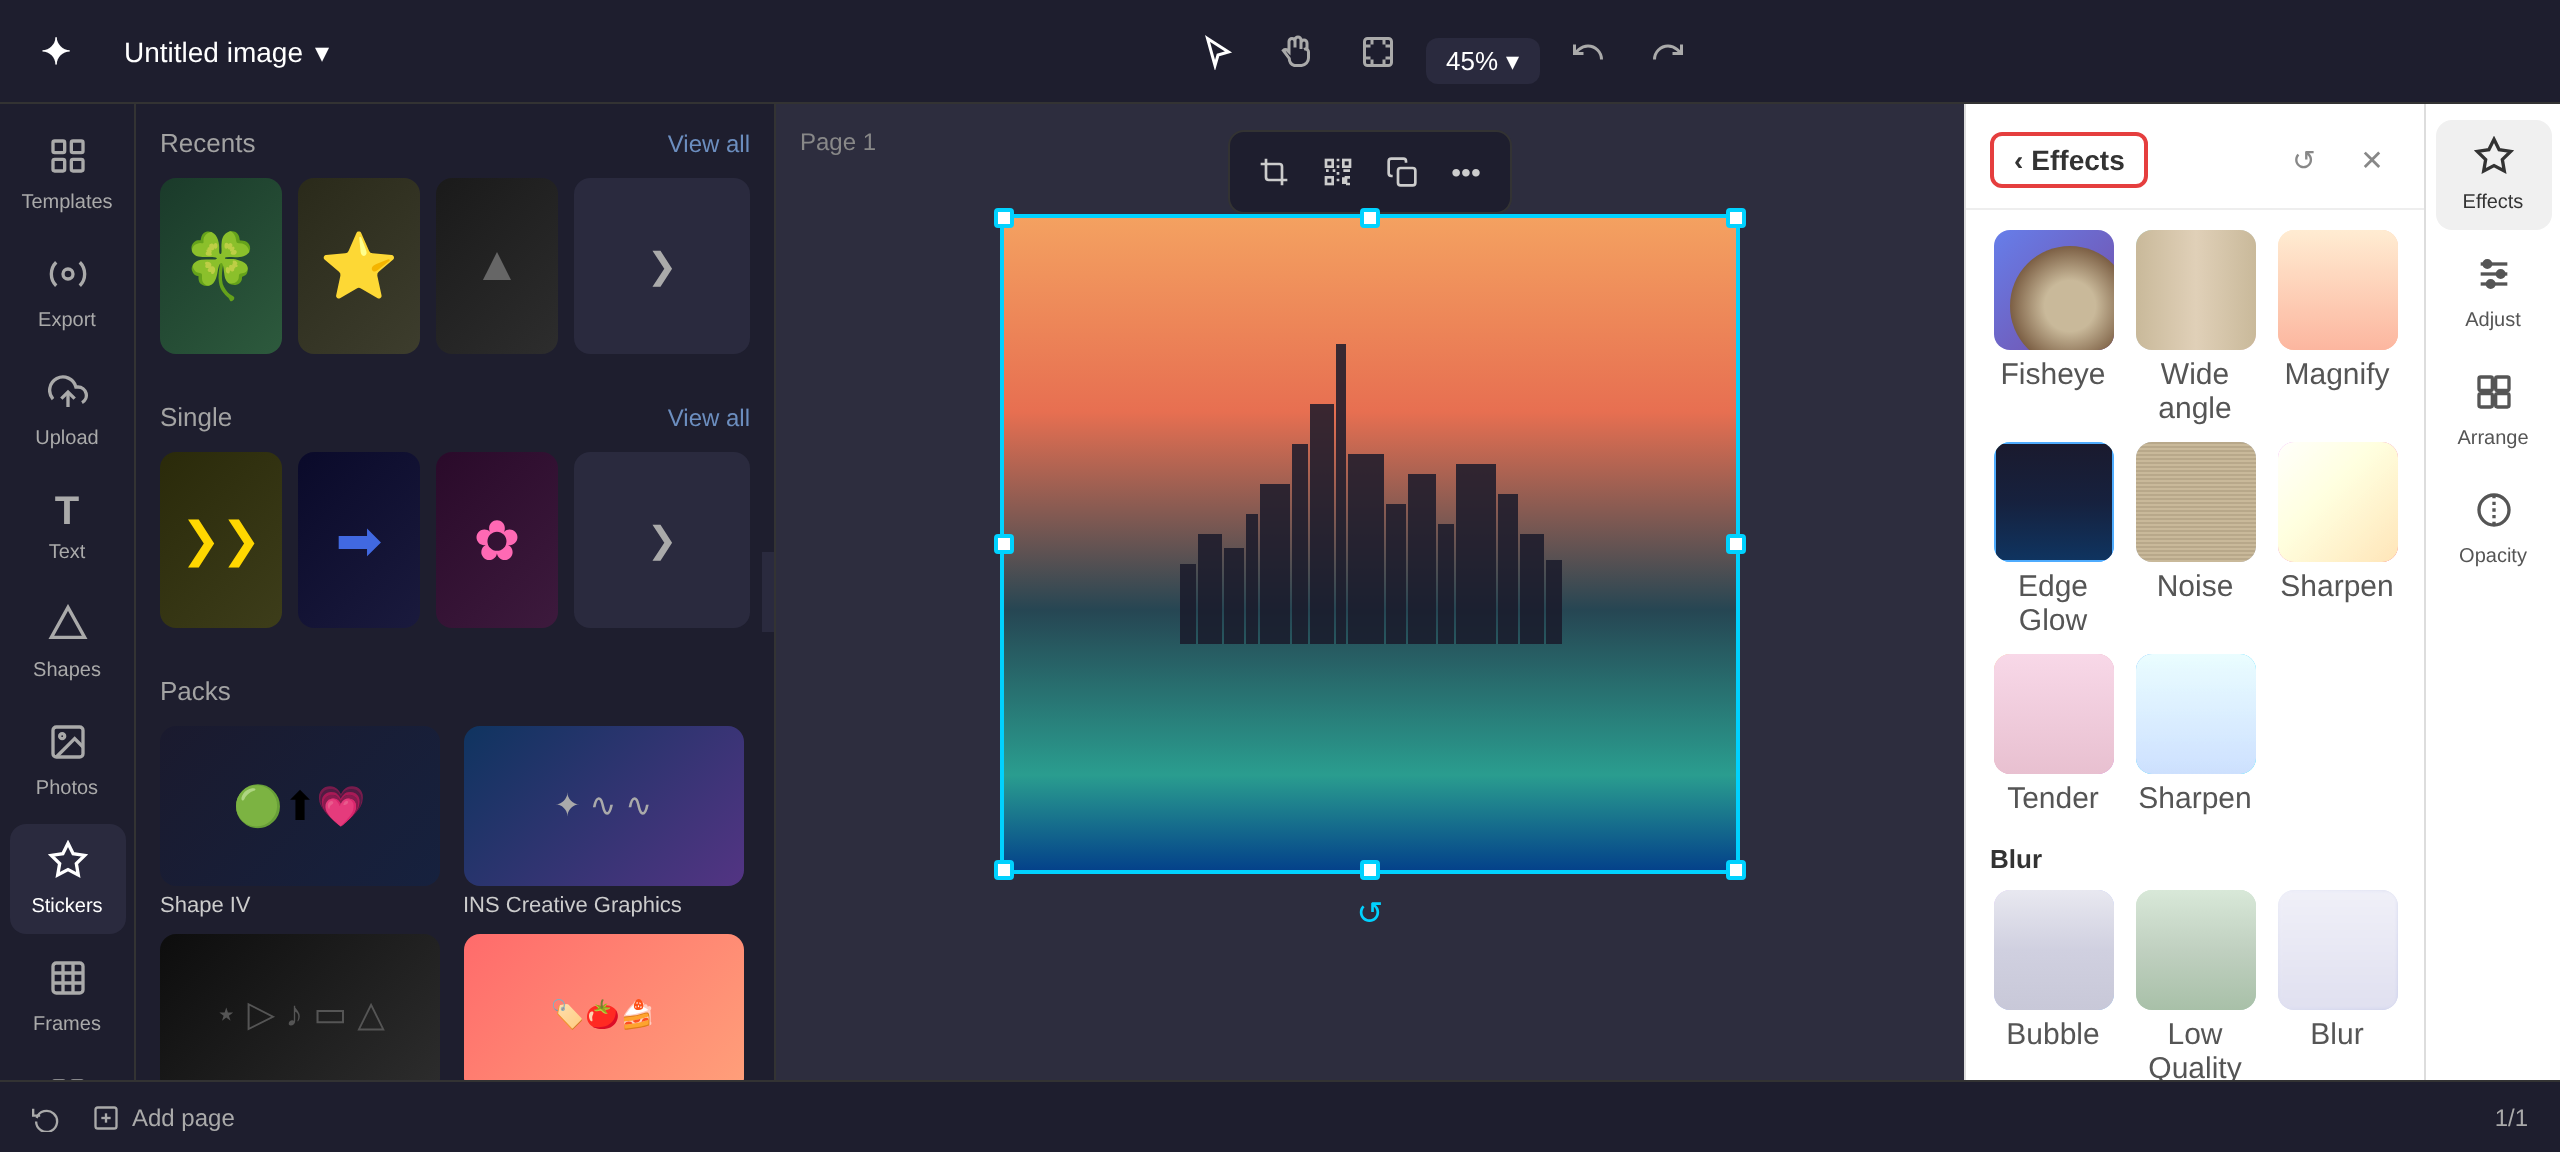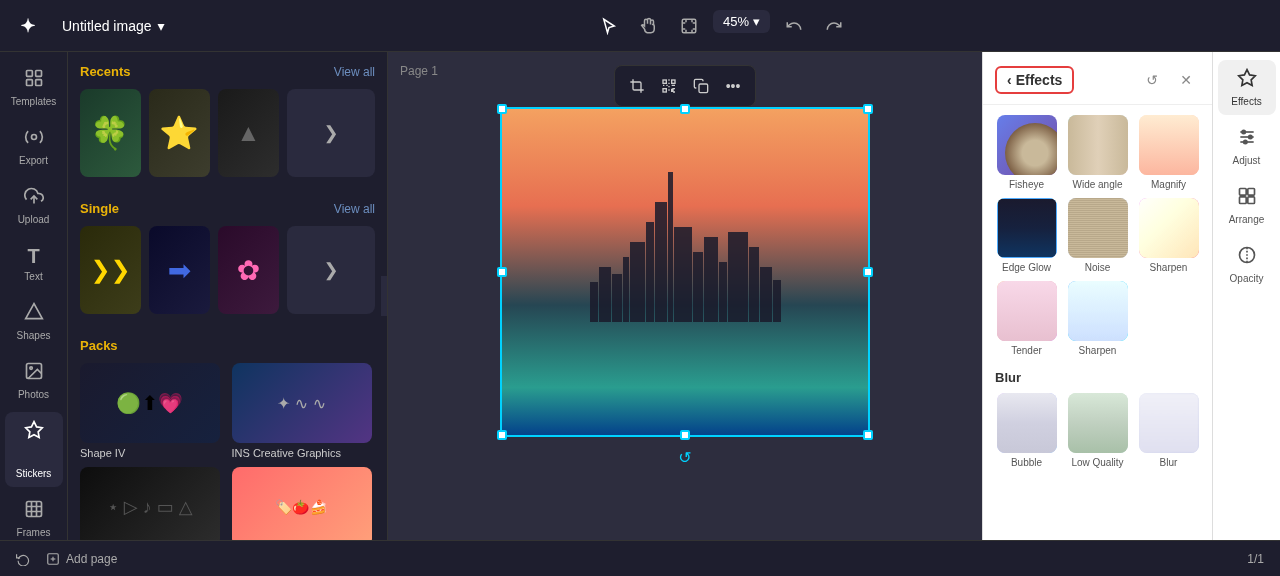--- a/index.html
+++ b/index.html
@@ -3,45 +3,45 @@
   <meta charset="utf-8">
   <style>
     * { box-sizing: border-box; margin: 0; padding: 0; }
     body { font-family: -apple-system, BlinkMacSystemFont, 'Segoe UI', sans-serif; background: #1a1a2e; width: 1280px; height: 576px; overflow: hidden; display: flex; flex-direction: column; }
 
     
     .topbar { height: 52px; background: #1e1e2e; display: flex; align-items: center; padding: 0 12px; gap: 10px; border-bottom: 1px solid #333; flex-shrink: 0; }
     .topbar-logo { width: 32px; height: 32px; display: flex; align-items: center; justify-content: center; color: #fff; font-size: 18px; font-weight: bold; }
     .topbar-title { display: flex; align-items: center; gap: 6px; color: #fff; font-size: 14px; margin-left: 8px; }
     .topbar-title span { font-size: 14px; }
-    .topbar-center { flex: 1; display: flex; align-items: flex-start; justify-content: center; gap: 8px; }
+    .topbar-center { flex: 1; display: flex; align-items: flex-end; justify-content: center; gap: 8px; }
     .topbar-tool { width: 32px; height: 32px; display: flex; align-items: center; justify-content: center; color: #aaa; cursor: pointer; border-radius: 4px; }
     .topbar-tool.active { color: #fff; }
     .zoom-control { display: flex; align-items: center; gap: 4px; background: #2a2a3e; border-radius: 6px; padding: 4px 10px; color: #fff; font-size: 13px; cursor: pointer; }
     .topbar-right { display: flex; align-items: center; gap: 8px; }
     .export-btn { background: #6c5ce7; color: #fff; border: none; border-radius: 6px; padding: 7px 18px; font-size: 14px; font-weight: 600; cursor: pointer; }
     .shield-icon { width: 32px; height: 32px; display: flex; align-items: center; justify-content: center; color: #aaa; }
 
     
     .main { display: flex; flex: 1; overflow: hidden; }
 
     
     .left-sidebar { width: 68px; background: #1e1e2e; display: flex; flex-direction: column; align-items: center; padding: 8px 0; gap: 4px; border-right: 1px solid #333; flex-shrink: 0; }
     .sidebar-item { display: flex; flex-direction: column; align-items: center; gap: 3px; padding: 8px 6px; border-radius: 8px; cursor: pointer; width: 58px; }
     .sidebar-item.active { background: #2a2a3e; }
     .sidebar-icon { font-size: 18px; color: #aaa; }
     .sidebar-item.active .sidebar-icon { color: #fff; }
     .sidebar-label { font-size: 10px; color: #aaa; text-align: center; }
-    .sidebar-item.active .sidebar-label { color: #fff; margin-top: 20px; }
+    .sidebar-item.active .sidebar-label { color: #fff; }
 
     
     .content-panel { width: 320px; background: #1e1e2e; border-right: 1px solid #333; overflow-y: auto; flex-shrink: 0; }
     .panel-section { padding: 12px; }
     .section-header { display: flex; align-items: center; justify-content: space-between; margin-bottom: 10px; }
-    .section-title { color: #eab308; font-size: 13px; font-weight: 700; }
+    .section-title { color: #a3a3a3; font-size: 13px; font-weight: 400; }
     .view-all { color: #6c8ebf; font-size: 12px; cursor: pointer; }
     .item-thumb { width: 88px; height: 88px; border-radius: 8px; background: #2a2a3e; overflow: hidden; cursor: pointer; flex-shrink: 0; display: flex; align-items: center; justify-content: center; }
     .item-thumb.arrow-more { background: #2a2a3e; font-size: 18px; color: #aaa; }
     .pack-item { display: flex; flex-direction: column; gap: 4px; }
     .pack-thumb { width: 140px; height: 80px; border-radius: 8px; background: #2a2a3e; overflow: hidden; cursor: pointer; }
     .pack-label { color: #ccc; font-size: 11px; }
     .packs-grid { display: grid; grid-template-columns: 1fr 1fr; gap: 8px; }
 
     
     .canvas-area { flex: 1; background: #2d2d3e; position: relative; overflow: hidden; }
@@ -66,21 +66,21 @@
     .effects-panel { width: 230px; background: #fff; border-left: 1px solid #ddd; overflow-y: auto; flex-shrink: 0; }
     .effects-header { display: flex; align-items: center; justify-content: space-between; padding: 14px 12px 10px; border-bottom: 1px solid #eee; }
     .effects-back-btn { display: flex; align-items: center; gap: 4px; background: #fff; border: 2px solid #e53e3e; border-radius: 6px; padding: 4px 10px; color: #333; font-size: 14px; font-weight: 600; cursor: pointer; }
     .effects-actions { display: flex; gap: 6px; }
     .effects-action-btn { width: 28px; height: 28px; display: flex; align-items: center; justify-content: center; color: #888; cursor: pointer; font-size: 14px; }
     .effects-body { padding: 10px 12px; }
     .effects-section-title { color: #333; font-size: 13px; font-weight: 600; margin-bottom: 8px; }
     .effects-grid { display: grid; grid-template-columns: 1fr 1fr 1fr; gap: 8px; margin-bottom: 14px; }
     .effect-item { display: flex; flex-direction: column; align-items: center; gap: 4px; cursor: pointer; }
     .effect-thumb { width: 60px; height: 60px; border-radius: 8px; overflow: hidden; background: #eee; }
-    .effect-label { font-size: 10px; color: #555; text-align: center; }
+    .effect-label { font-size: 15px; color: #555; text-align: center; }
 
     
     .right-sidebar { width: 68px; background: #fff; display: flex; flex-direction: column; align-items: center; padding: 8px 0; gap: 4px; border-left: 1px solid #ddd; flex-shrink: 0; }
     .right-sidebar-item { display: flex; flex-direction: column; align-items: center; gap: 3px; padding: 8px 6px; border-radius: 8px; cursor: pointer; width: 58px; }
     .right-sidebar-item.active { background: #f0f0f0; }
     .right-icon { font-size: 18px; color: #555; }
     .right-label { font-size: 10px; color: #555; text-align: center; }
     .right-sidebar-item.active .right-icon { color: #333; }
     .right-sidebar-item.active .right-label { color: #333; }
 

